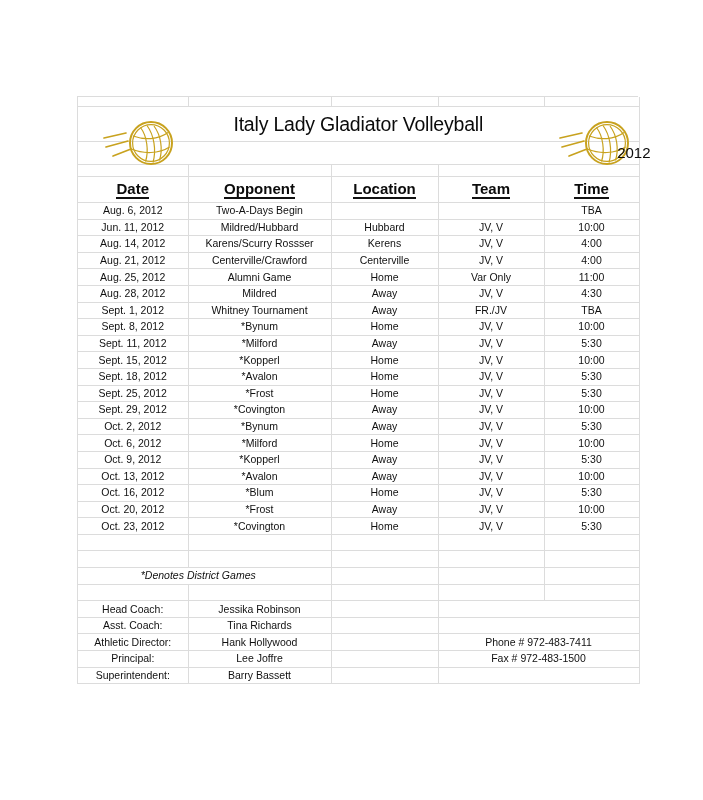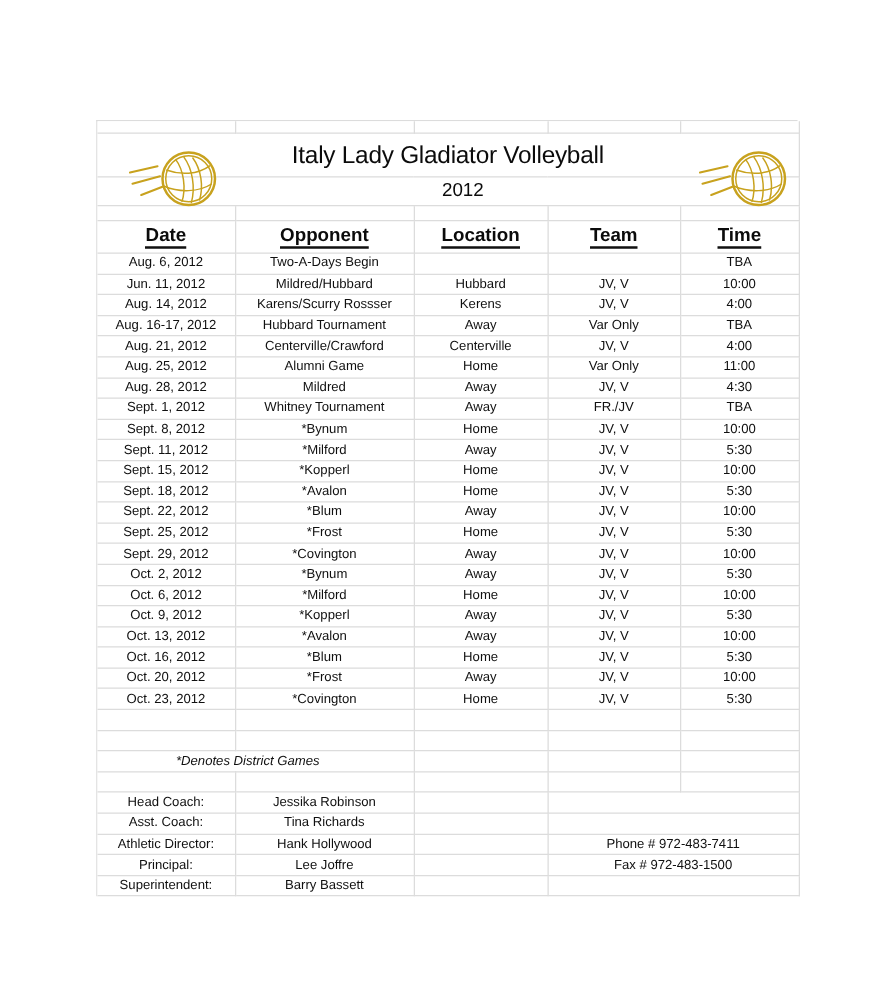--- a/index.html
+++ b/index.html
@@ -74,21 +74,21 @@
   .title-text {
     font-size: 19.5px;
     letter-spacing: -0.2px;
     text-align: center;
     white-space: nowrap;
     color: #0b0b0b;
   }
   tr.r-year td { height: 22px; }
   .year-text {
     font-size: 15px;
-    text-align: center;
+    text-align: right;
     color: #0b0b0b;
     position: relative;
     left: 12px;
   }
   tr.r-spacer-2 td { height: 11px; }
 
   
   .logo {
     position: absolute;
     width: 78px;
@@ -274,27 +274,20 @@
             <td class="cell">10:00</td>
           </tr>
           <tr class="r-data">
             <td class="cell">Aug. 14, 2012</td>
             <td class="cell">Karens/Scurry Rossser</td>
             <td class="cell">Kerens</td>
             <td class="cell">JV, V</td>
             <td class="cell">4:00</td>
           </tr>
           <tr class="r-data">
-            <td class="cell">Aug. 16-17, 2012</td>
-            <td class="cell">Hubbard Tournament</td>
-            <td class="cell">Away</td>
-            <td class="cell">Var Only</td>
-            <td class="cell">TBA</td>
-          </tr>
-          <tr class="r-data">
             <td class="cell">Aug. 21, 2012</td>
             <td class="cell">Centerville/Crawford</td>
             <td class="cell">Centerville</td>
             <td class="cell">JV, V</td>
             <td class="cell">4:00</td>
           </tr>
           <tr class="r-data">
             <td class="cell">Aug. 25, 2012</td>
             <td class="cell">Alumni Game</td>
             <td class="cell">Home</td>
@@ -335,27 +328,20 @@
             <td class="cell">Home</td>
             <td class="cell">JV, V</td>
             <td class="cell">10:00</td>
           </tr>
           <tr class="r-data">
             <td class="cell">Sept. 18, 2012</td>
             <td class="cell">*Avalon</td>
             <td class="cell">Home</td>
             <td class="cell">JV, V</td>
             <td class="cell">5:30</td>
-          </tr>
-          <tr class="r-data">
-            <td class="cell">Sept. 22, 2012</td>
-            <td class="cell">*Blum</td>
-            <td class="cell">Away</td>
-            <td class="cell">JV, V</td>
-            <td class="cell">10:00</td>
           </tr>
           <tr class="r-data">
             <td class="cell">Sept. 25, 2012</td>
             <td class="cell">*Frost</td>
             <td class="cell">Home</td>
             <td class="cell">JV, V</td>
             <td class="cell">5:30</td>
           </tr>
           <tr class="r-data">
             <td class="cell">Sept. 29, 2012</td>

